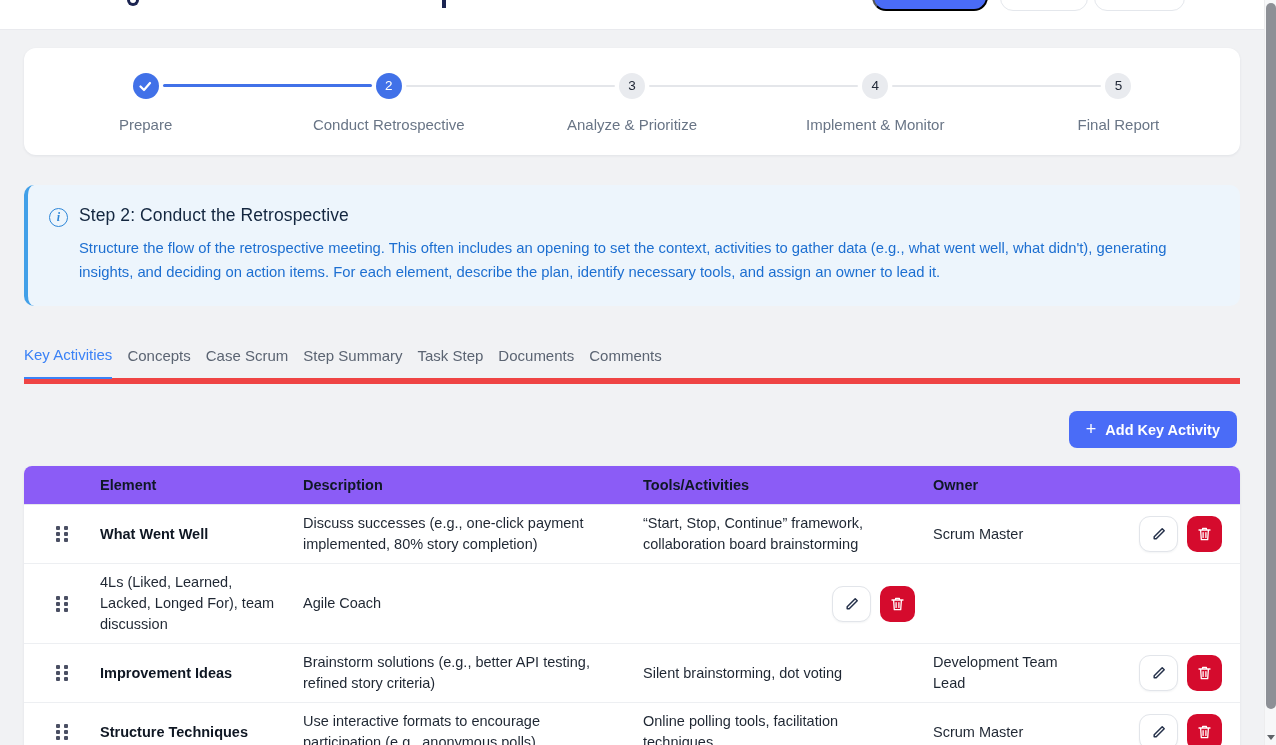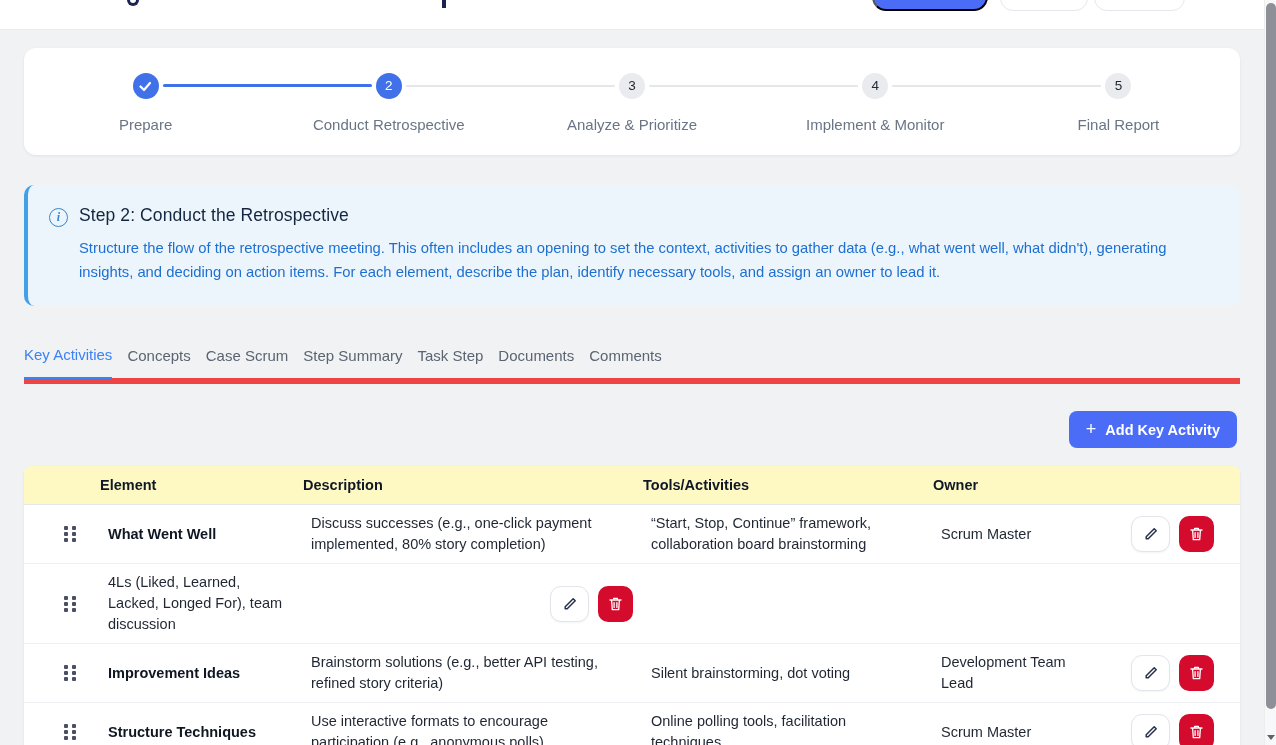--- a/index.html
+++ b/index.html
@@ -60,23 +60,23 @@
   .toolbar { display:flex; justify-content:flex-end; margin:27px 27px 0 24px; }
   .add-btn { display:flex; align-items:center; gap:9px; height:37px; padding:0 17px;
              background:#4a6cf7; color:#fff; border:none; border-radius:8px; cursor:pointer;
              font-family:inherit; font-size:14.5px; font-weight:600; }
   .add-btn .plus { font-size:18px; font-weight:400; line-height:1; margin-top:-2px; }
 
   
   .table-card { margin:18px 24px 0; background:#fff; border-radius:8px; overflow:hidden;
                 box-shadow:0 1px 3px rgba(20,30,60,.07); }
   .tgrid { display:grid; grid-template-columns:76px 203px 340px 290px 182px 1fr; align-items:center; }
-  .thead { height:39px; background:#fef9c3; border-bottom:1px solid #e6e8ec; }
+  .thead { height:39px; background:#8b5cf6; border-bottom:1px solid #e6e8ec; }
   .th { font-size:14.5px; font-weight:700; color:#101826; }
-  .trow { min-height:57px; padding:8px 8px; }
+  .trow { min-height:57px; padding:8px 0; }
   .trow + .trow { border-top:1px solid #edeff2; }
   .td { font-size:14.5px; color:#1f2733; line-height:21px; padding-right:26px; }
   .td.element { font-weight:700; color:#0f1723; }
   .handle { width:13px; margin:0 auto; display:grid; grid-template-columns:4px 4px; gap:2px 4px; cursor:grab; }
   .handle i { width:4px; height:4px; background:#4a4f63; border-radius:1px; }
   .actions { display:flex; gap:9px; justify-content:flex-end; padding-right:18px; }
   .btn-edit { width:39px; height:36px; border-radius:11px; background:#fff; border:1px solid #e2e5ea;
               display:flex; align-items:center; justify-content:center; cursor:pointer;
               box-shadow:0 1px 2px rgba(20,30,60,.05); }
   .btn-del { width:35px; height:36px; border-radius:10px; background:#d50b2d; border:none;
@@ -231,20 +231,21 @@
             <span class="handle">
               <i></i>
               <i></i>
               <i></i>
               <i></i>
               <i></i>
               <i></i>
             </span>
           </div>
           <div class="td">4Ls (Liked, Learned, Lacked, Longed For), team discussion</div>
+          <div class="td">Agile Coach</div>
           <div class="actions">
             <button class="btn-edit">
               <svg width="16" height="16" viewBox="0 0 16 16">
                 <path d="M11.2 2.8l2 2L5.2 12.8H3.2v-2l8-8z" fill="none" stroke="#243049" stroke-width="1.5" stroke-linejoin="round"></path>
               </svg>
             </button>
             <button class="btn-del">
               <svg width="15" height="16" viewBox="0 0 15 16">
                 <path d="M2 4h11M5.6 4V2.4h3.8V4M3.6 4l.7 9.6h6.4L11.4 4M6.1 6.6v4.8M8.9 6.6v4.8" stroke="#fff" stroke-width="1.3" fill="none" stroke-linecap="round" stroke-linejoin="round"></path>
               </svg>

